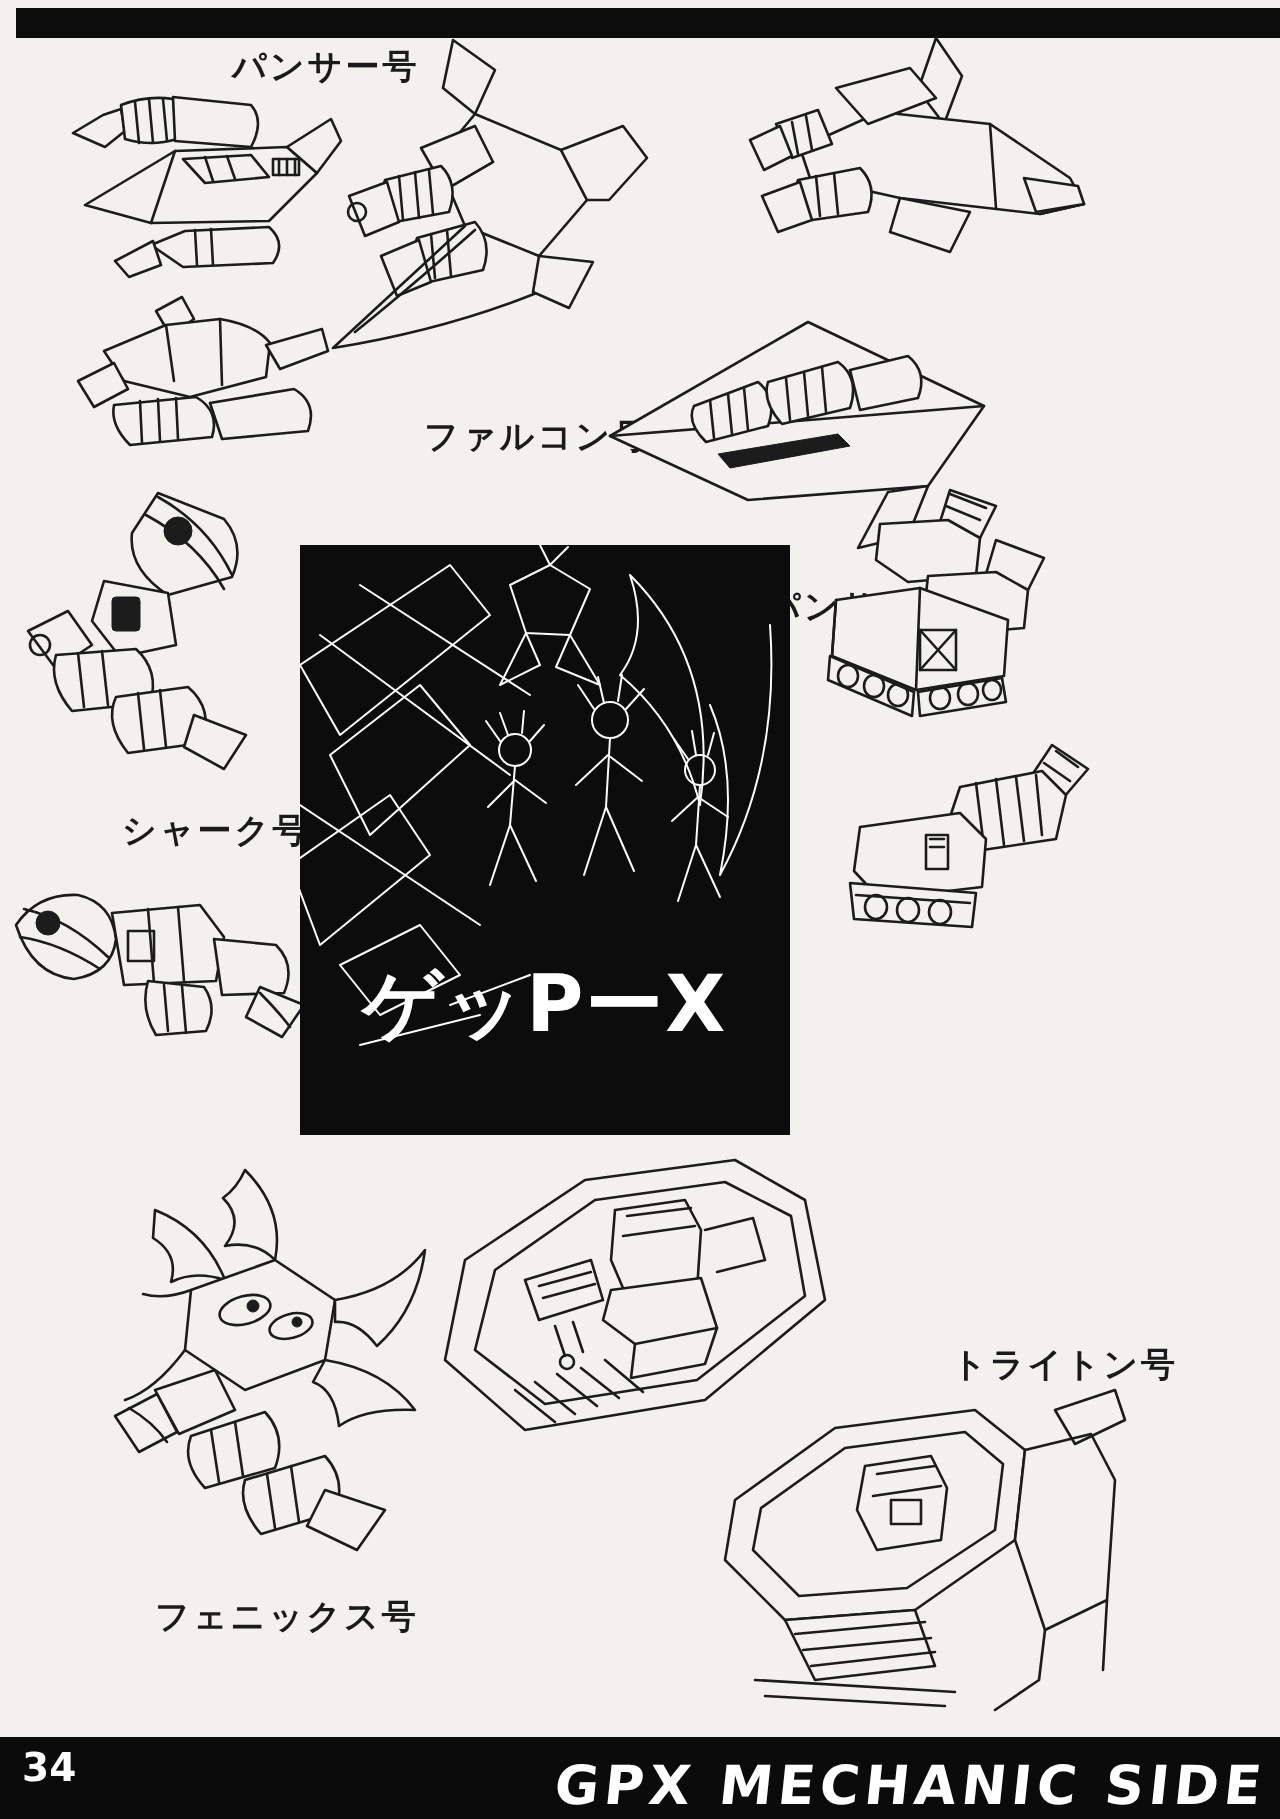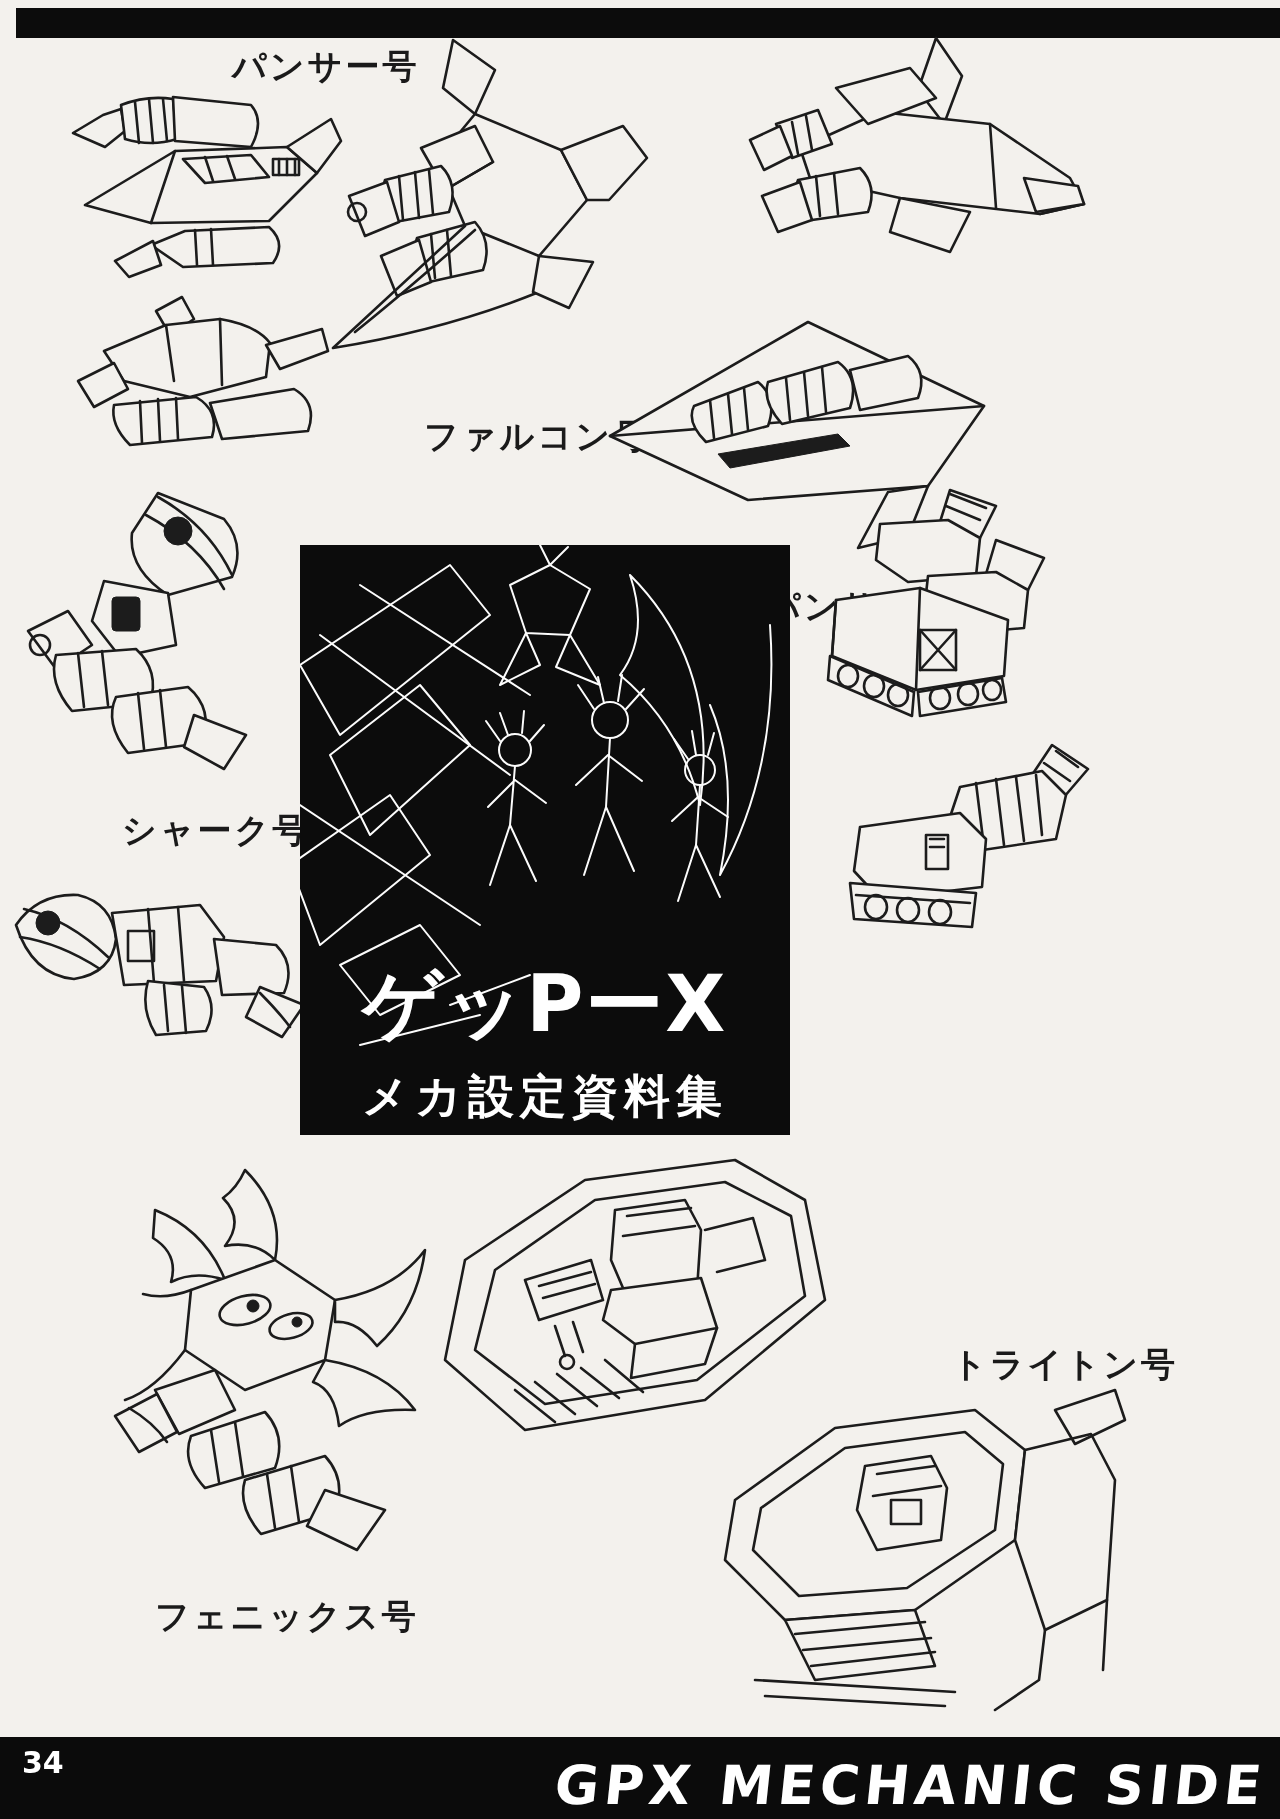--- a/index.html
+++ b/index.html
@@ -12,21 +12,21 @@
   .fw{fill:#f3f1ed;stroke:#1c1c1c;stroke-width:2.6;stroke-linejoin:round;}
   .dk{fill:#1c1c1c;stroke:#1c1c1c;stroke-width:1;}
   .wl{fill:none;stroke:#fcfcfc;stroke-width:2;stroke-linejoin:round;stroke-linecap:round;}
   .titlebox{position:absolute;left:300px;top:545px;width:490px;height:590px;background:#0c0c0c;}
   .titlebox .boxart{position:absolute;left:0;top:0;}
   .box-title{position:absolute;left:0;right:0;bottom:92px;text-align:center;color:#fff;
              font-size:78px;font-weight:900;letter-spacing:2px;line-height:1;}
   .box-subtitle{position:absolute;left:0;right:0;bottom:16px;text-align:center;color:#fff;
              font-size:46px;font-weight:900;letter-spacing:6px;line-height:1;}
   .bottombar{position:absolute;left:0;top:1737px;width:1280px;height:82px;background:#0b0b0b;}
-  .pagenum{position:absolute;left:22px;top:8px;color:#fff;font-size:30px;font-weight:700;}
+  .pagenum{position:absolute;left:22px;top:8px;color:#fff;font-size:39px;font-weight:700;}
   .footer-title{position:absolute;right:14px;bottom:2px;color:#fff;font-size:54px;font-weight:800;
              letter-spacing:5px;transform:skewX(-6deg);white-space:nowrap;}
 </style>
 </head>
 <body>
 
 <div class="page">
 
   <div class="topbar"></div>
 
@@ -191,21 +191,20 @@
       <path class="wl" d="M215,221 L210,280 L190,340 M210,280 L236,336 M215,235 L188,262 M215,235 L246,258"></path>
       <circle class="wl" cx="310" cy="175" r="18"></circle>
       <path class="wl" d="M294,164 L278,140 M304,158 L298,132 M318,156 L322,130 M326,164 L344,144"></path>
       <path class="wl" d="M310,193 L306,262 L284,330 M306,262 L334,326 M308,210 L276,240 M308,210 L342,236"></path>
       <circle class="wl" cx="400" cy="225" r="15"></circle>
       <path class="wl" d="M388,214 L374,194 M396,210 L392,186 M408,210 L414,188"></path>
       <path class="wl" d="M400,240 L396,300 L378,356 M396,300 L420,352 M398,252 L372,276 M398,252 L428,272"></path>
       <path class="wl" d="M40,420 L120,380 L160,430 L80,470 Z M150,460 L230,430 M60,500 L180,470"></path>
     </svg>
     <div class="box-title">ゲッPーX</div>
-    <div class="box-subtitle">メカ設定資料集</div>
   </div>
 
   <svg class="art" style="left:405px;top:1140px;" width="440" height="320" viewBox="0 0 440 320">
     <path class="ln" d="M60,120 L180,40 L330,20 L400,60 L420,160 L300,260 L120,290 L40,220 Z"></path>
     <path class="ln" d="M90,130 L190,60 L320,42 L386,76 L400,156 L292,240 L140,264 L70,210 Z"></path>
     <path class="fw" d="M210,70 L280,60 L296,90 L292,150 L224,162 L206,120 Z"></path>
     <path class="ln" d="M222,76 L286,68 M218,96 L290,86"></path>
     <path class="fw" d="M206,150 L296,138 L312,188 L230,204 L198,180 Z"></path>
     <path class="ln" d="M230,204 L226,238 L300,224 L312,188"></path>
     <path class="fw" d="M120,140 L186,120 L198,160 L134,180 Z"></path>

